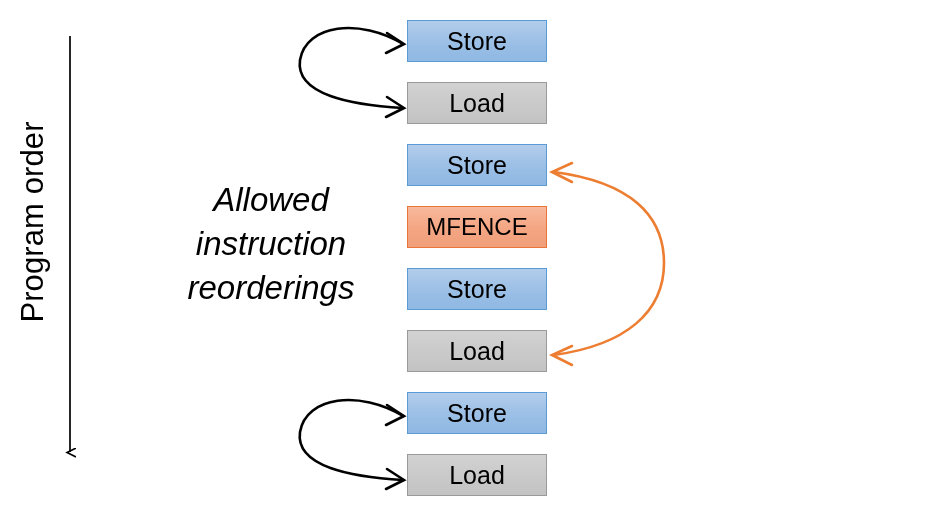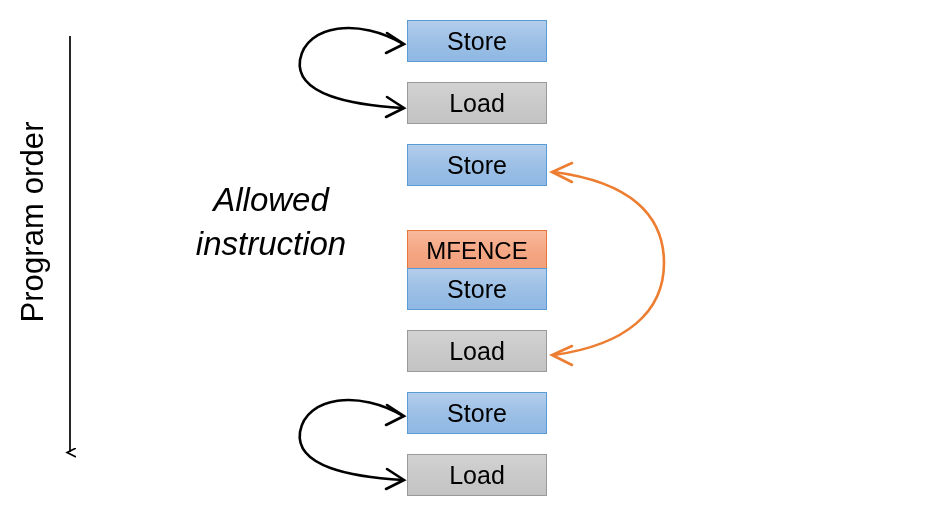--- a/index.html
+++ b/index.html
@@ -65,21 +65,20 @@
     border: 1px solid #5b9bd5;
   }
   .instr-box.load {
     background: linear-gradient(180deg, #d2d2d2 0%, #cacaca 50%, #c3c3c3 100%);
     border: 1px solid #9a9a9a;
   }
   .instr-box.fence {
     background: linear-gradient(180deg, #f8b99c 0%, #f4a582 55%, #f09f7a 100%);
     border: 1px solid #e8753a;
     font-size: 24px;
-    margin-top: 24px;
   }
 
   
   #allowed-text {
     position: absolute;
     left: 155px;
     top: 178px;
     width: 232px;
     text-align: center;
     font-size: 33px;
@@ -152,16 +151,17 @@
     <g fill="none" stroke="#ed7d31" stroke-width="2.6" stroke-linecap="round">
       <path d="M 554 172 C 630 182 664 215 664 263 C 664 312 626 345 554 355"></path>
       <path d="M 572 163 L 552 172 L 572 182"></path>
       <path d="M 572 346 L 552 355 L 572 365"></path>
     </g>
   </svg>
 
   <div id="allowed-text">
     <span class="txt-line">Allowed</span>
     <span class="txt-line">instruction</span>
+    <span class="txt-line">reorderings</span>
   </div>
 
 
 </div>
 
 </body></html>

